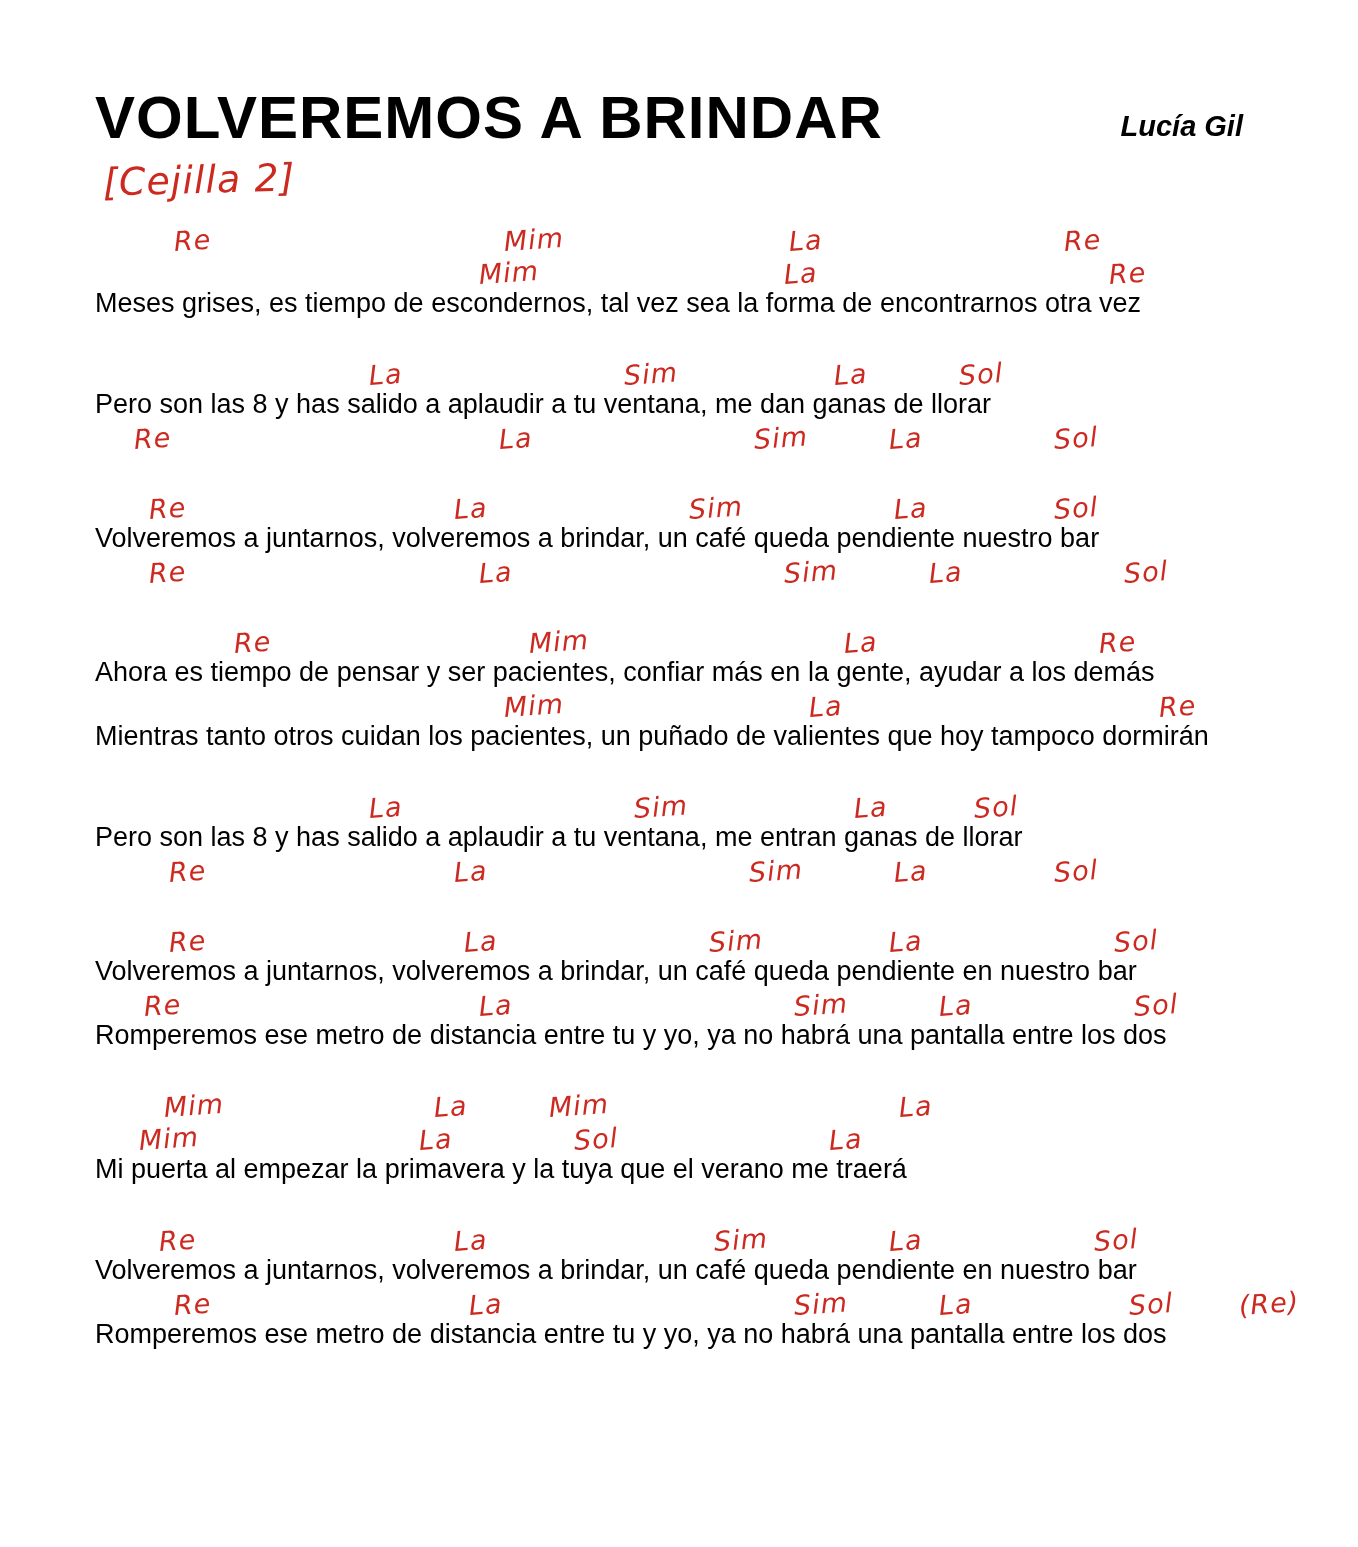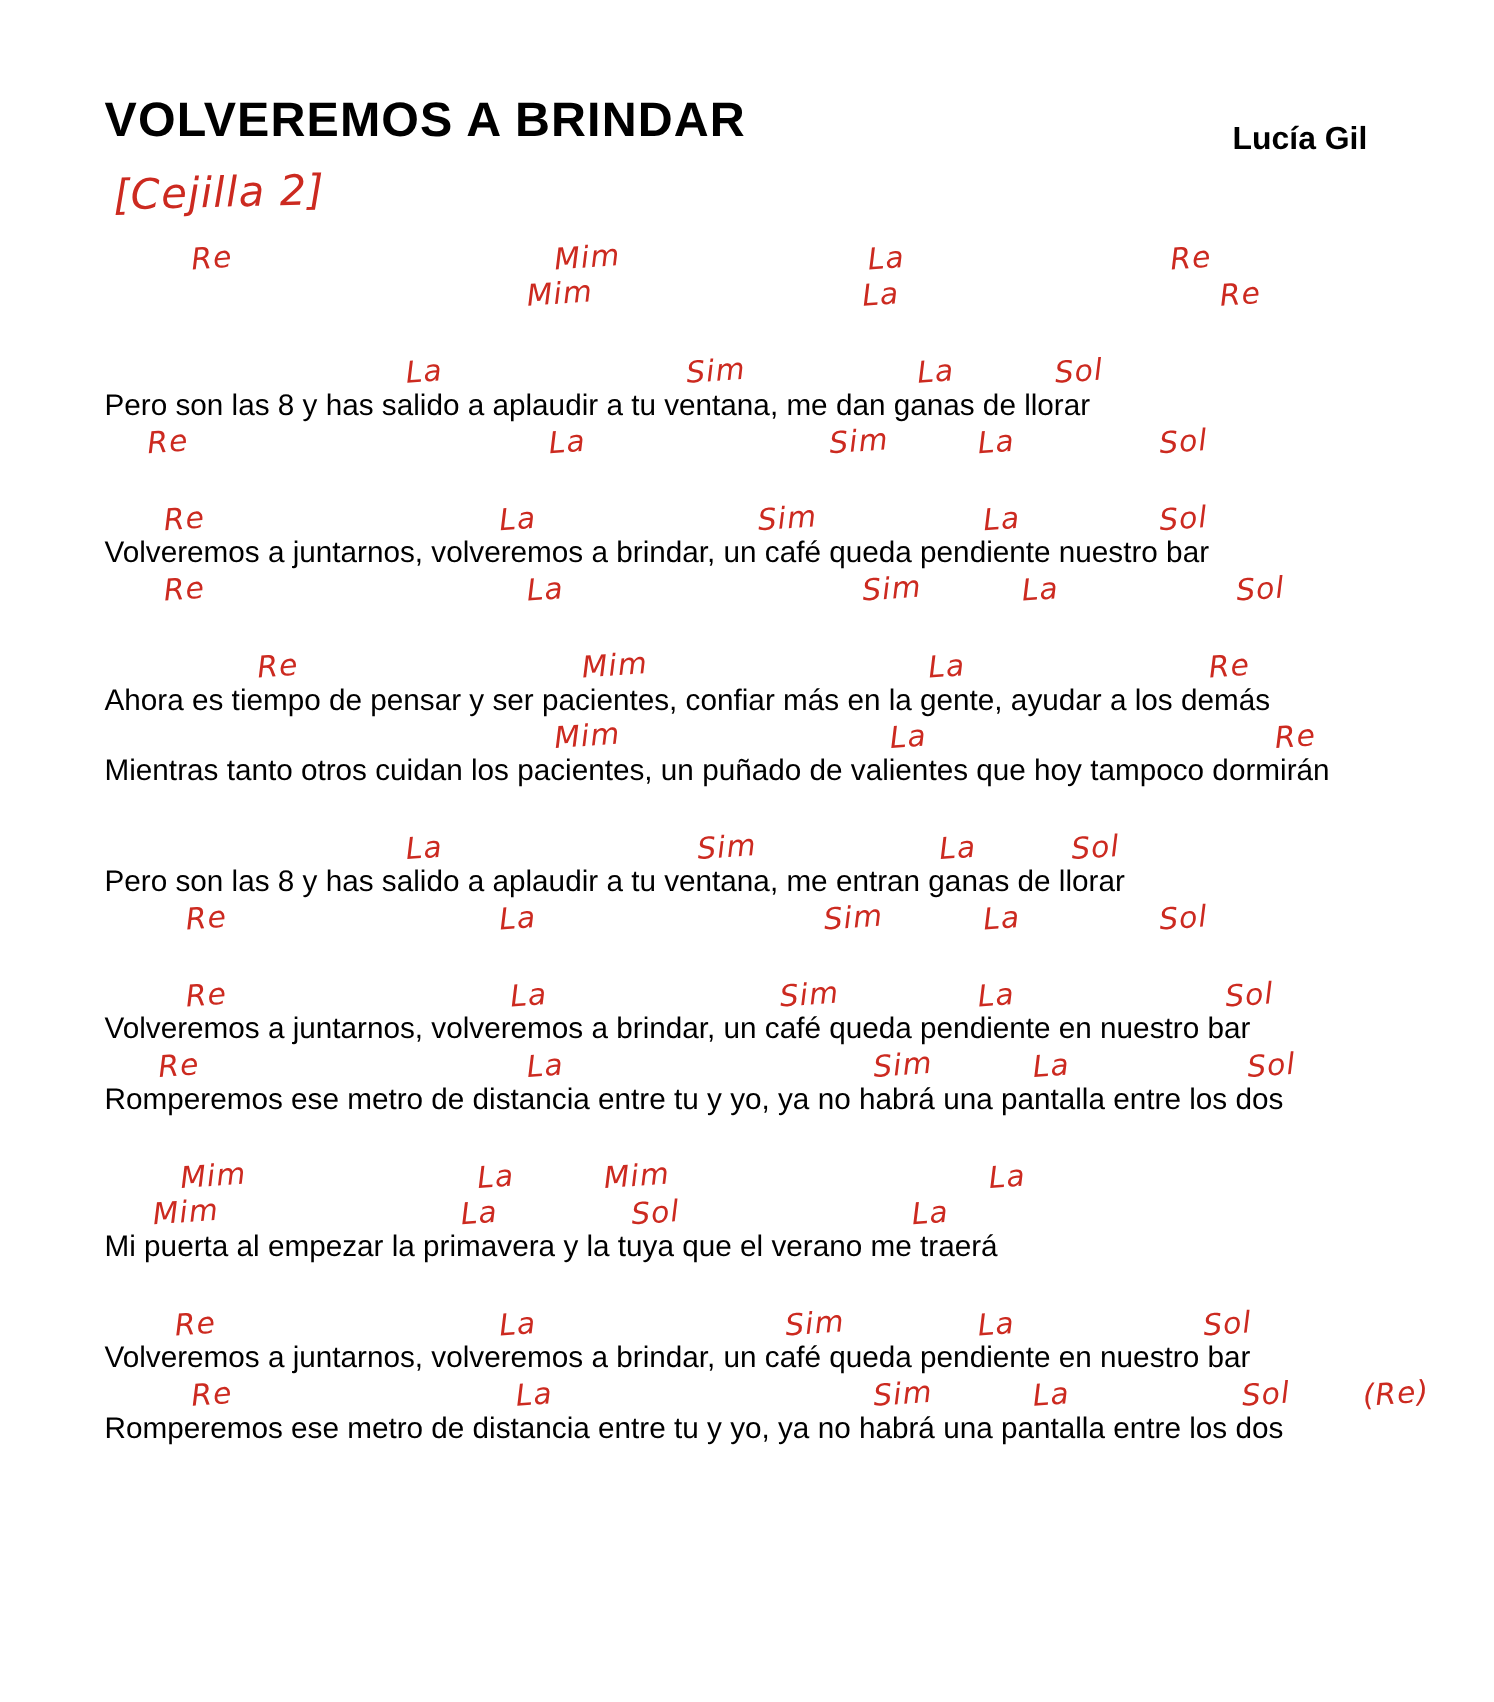--- a/index.html
+++ b/index.html
@@ -16,29 +16,30 @@
     box-sizing: border-box;
     width: 1358px;
   }
   .header-row {
     display: flex;
     justify-content: space-between;
     align-items: flex-start;
     padding-right: 60px;
   }
   .title {
-    font-size: 44px;
+    font-size: 60px;
     font-weight: bold;
     letter-spacing: 1px;
     line-height: 1.0;
     margin: 0;
   }
   .artist {
     font-size: 29px;
     font-weight: bold;
+    font-style: italic;
     margin-top: 22px;
     white-space: nowrap;
   }
   .handwriting {
     color: var(--chord-color, #cc2a20);
     font-family: "DejaVu Sans", sans-serif;
     font-style: italic;
     letter-spacing: 1px;
   }
   .capo {
@@ -88,20 +89,21 @@
             <span class="handwriting chord" style="left: 695px;">La</span>
             <span class="handwriting chord" style="left: 970px;">Re</span>
           </div>
         </div>
         <div class="line">
           <div class="chord-row">
             <span class="handwriting chord" style="left: 385px;">Mim</span>
             <span class="handwriting chord" style="left: 690px;">La</span>
             <span class="handwriting chord" style="left: 1015px;">Re</span>
           </div>
+          <div class="lyric">Meses grises, es tiempo de escondernos, tal vez sea la forma de encontrarnos otra vez</div>
         </div>
       </div>
       <div class="stanza">
         <div class="line">
           <div class="chord-row">
             <span class="handwriting chord" style="left: 275px;">La</span>
             <span class="handwriting chord" style="left: 530px;">Sim</span>
             <span class="handwriting chord" style="left: 740px;">La</span>
             <span class="handwriting chord" style="left: 865px;">Sol</span>
           </div>

